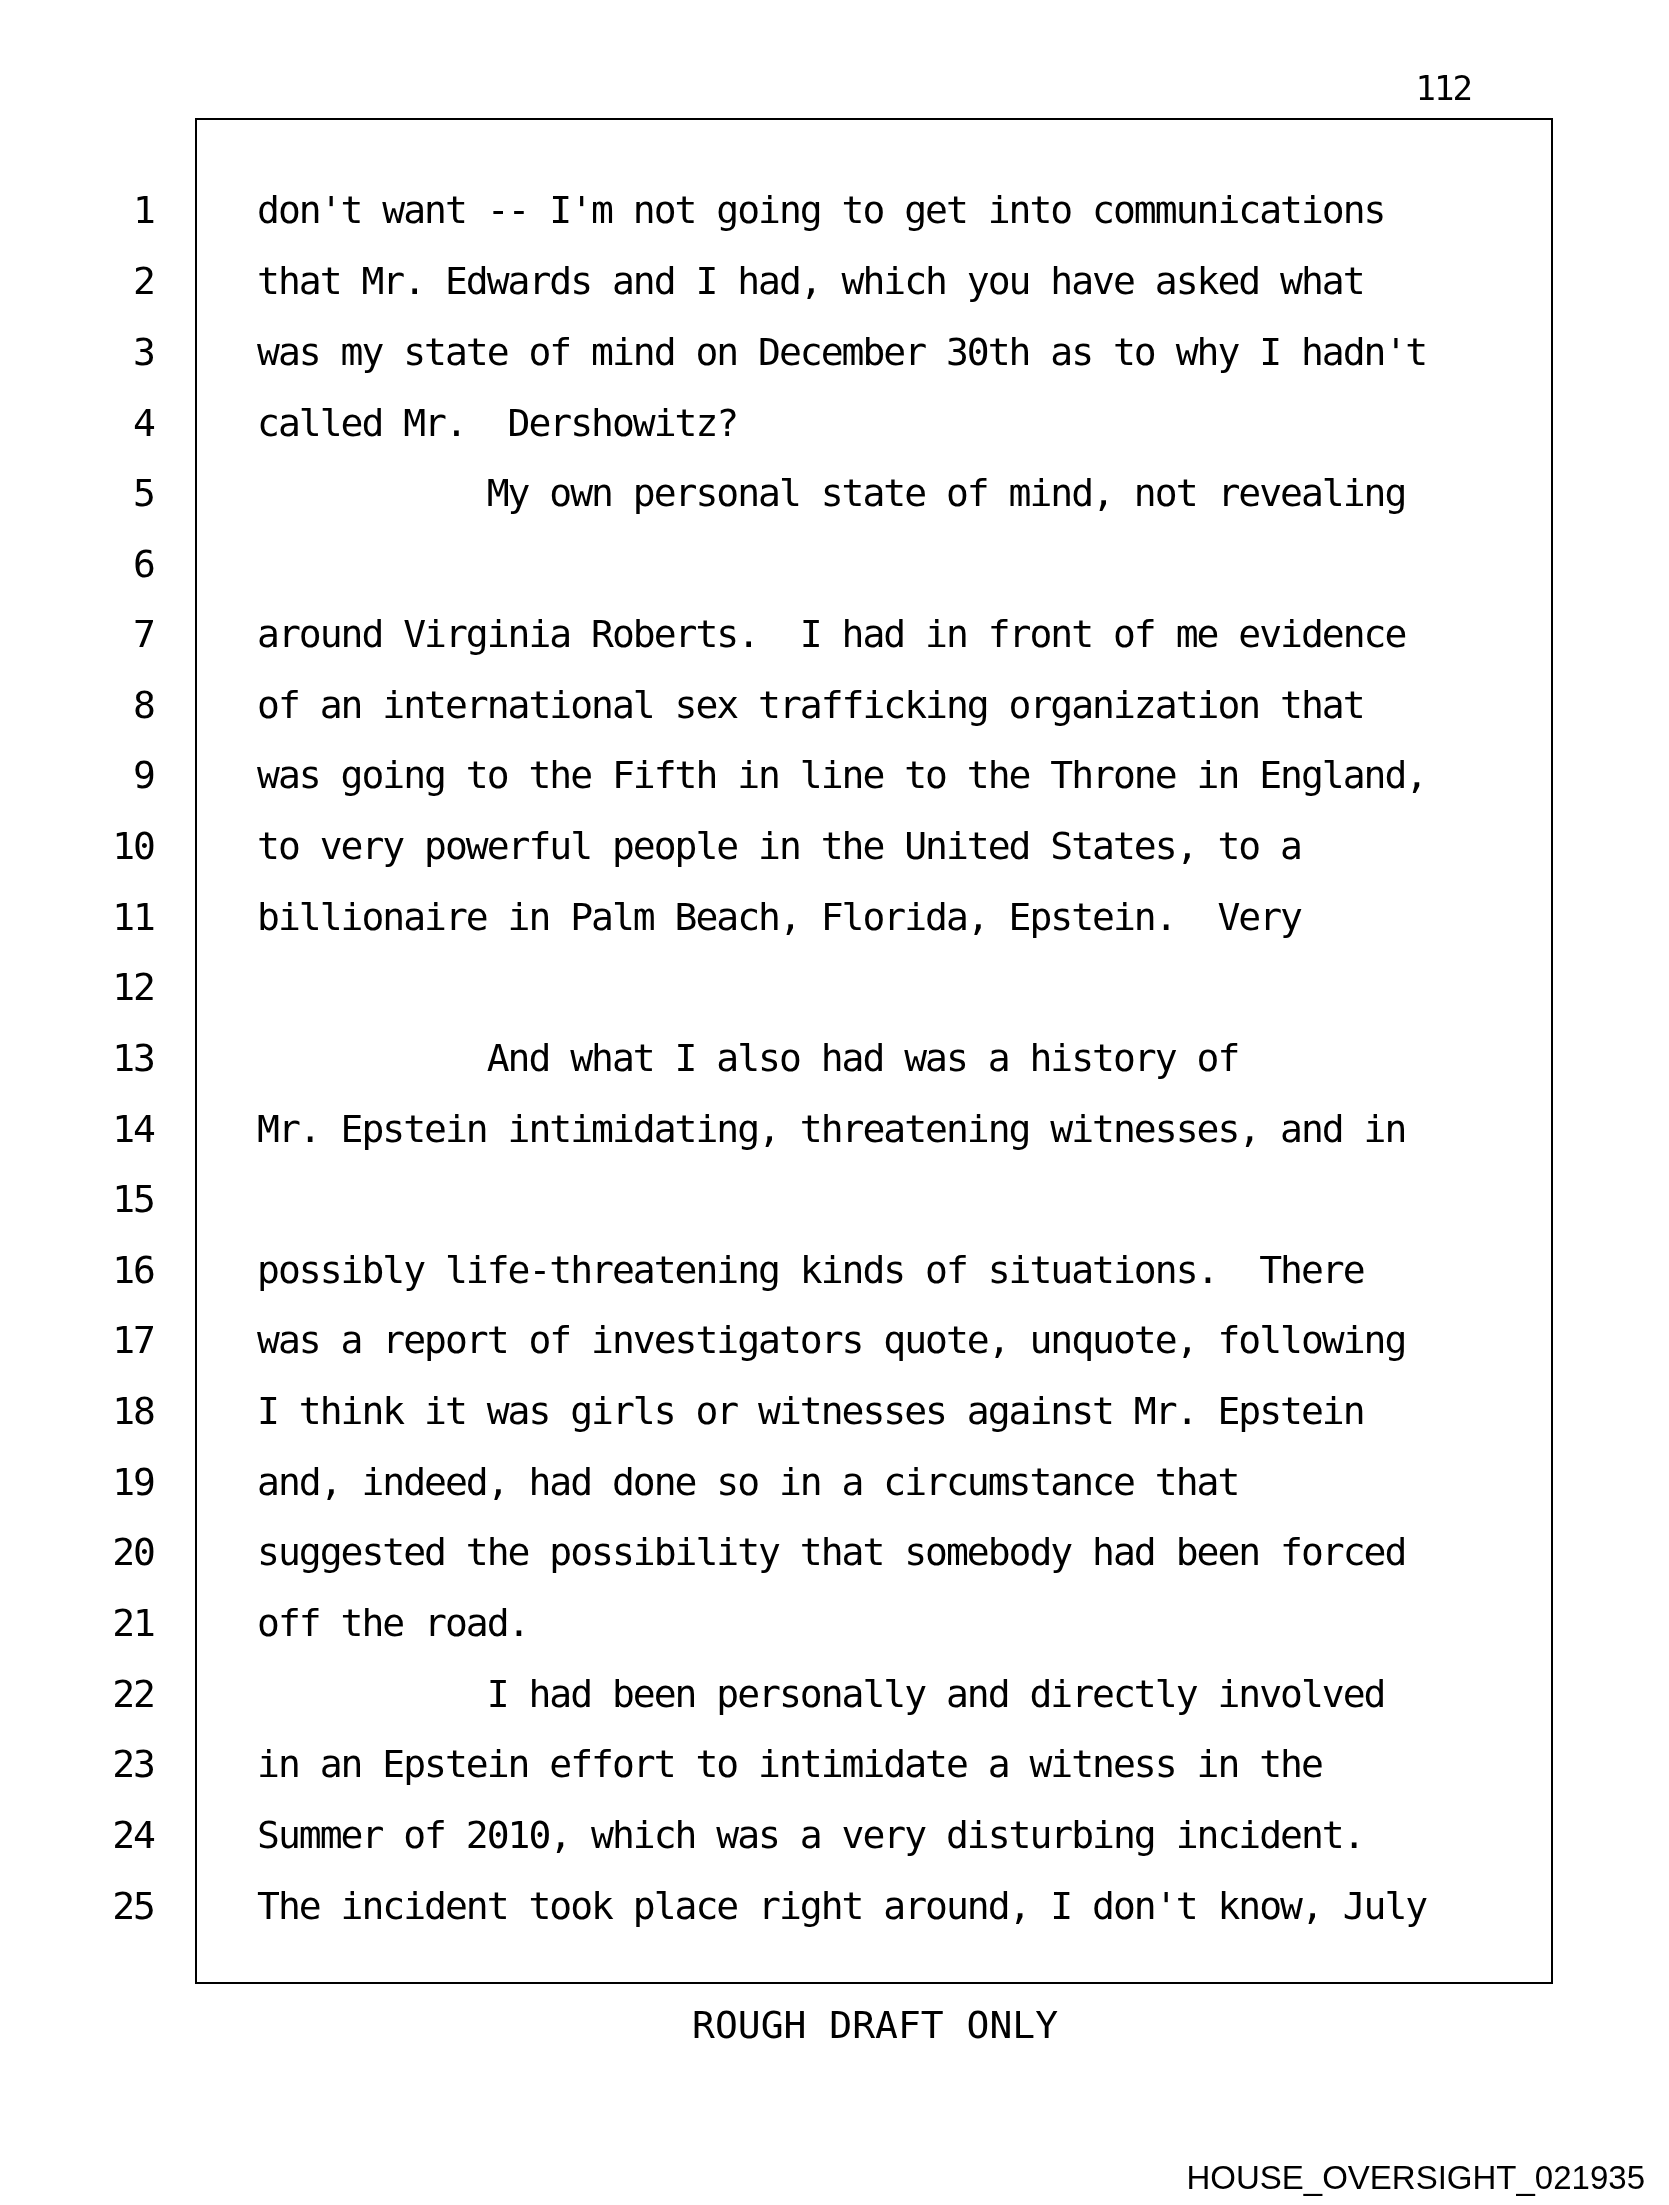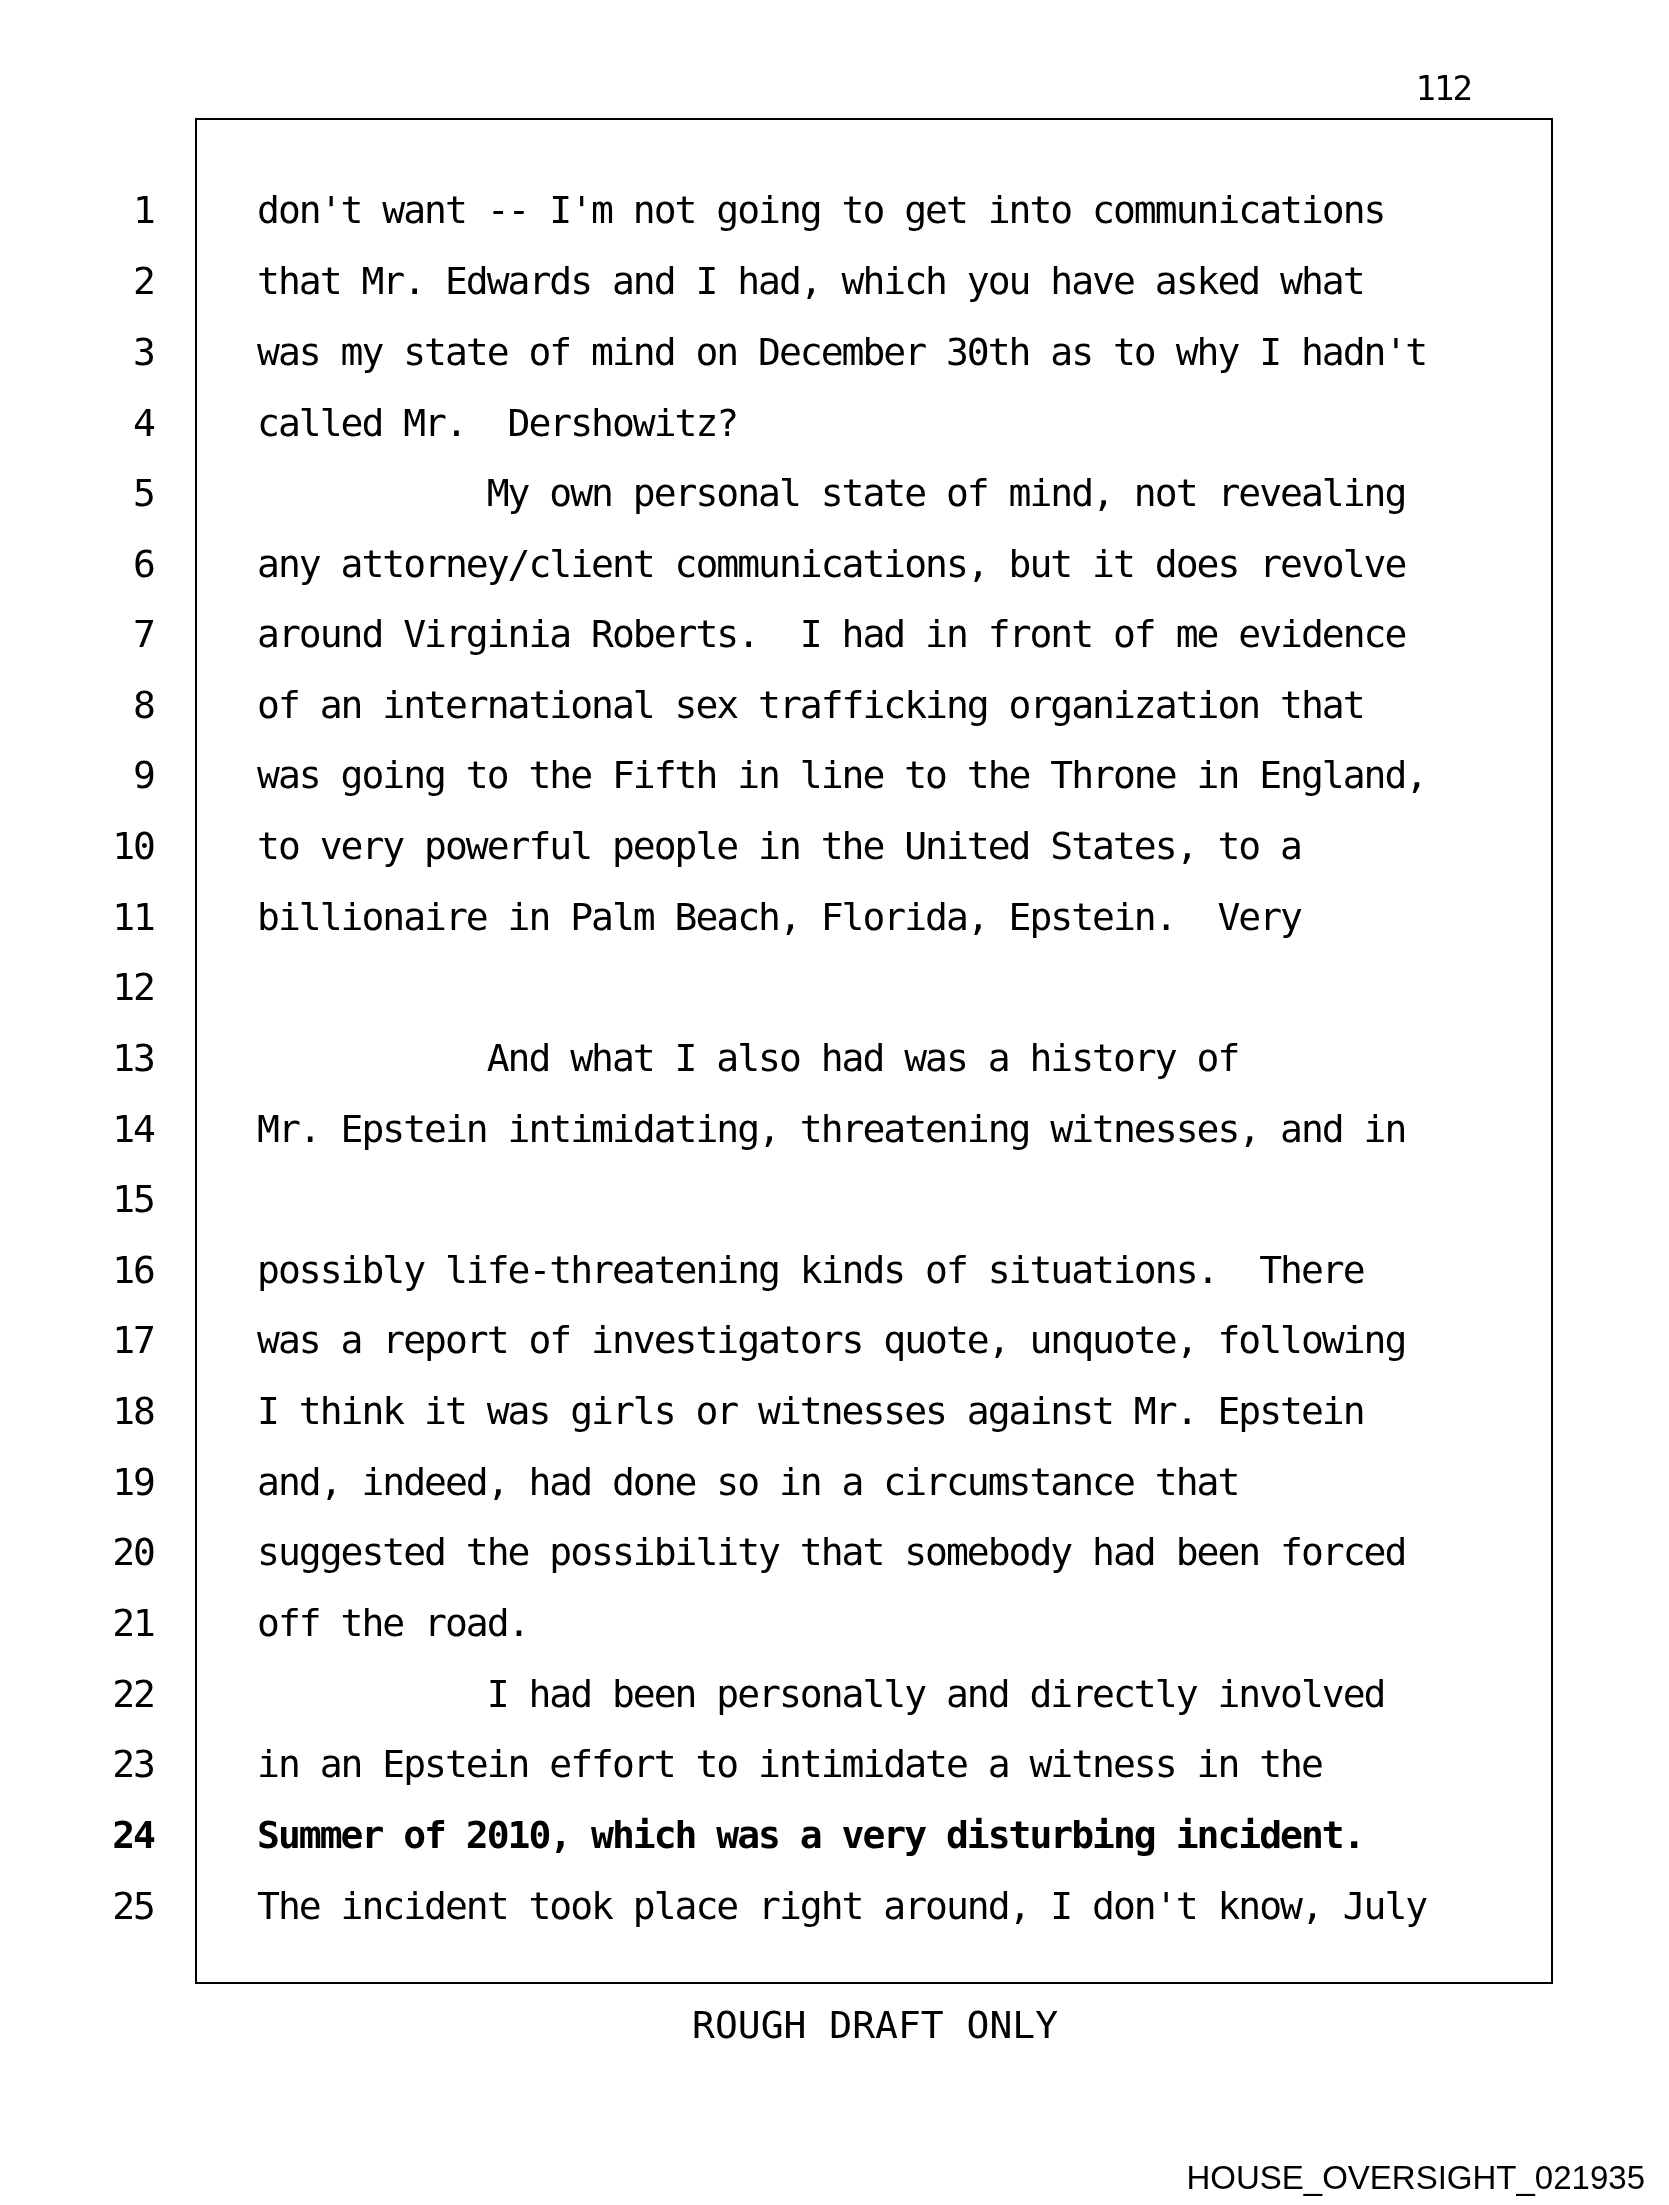--- a/index.html
+++ b/index.html
@@ -78,39 +78,39 @@
   <div class="page-number">112</div>
 
   <div class="frame"></div>
 
   <div class="lines">
       <div class="line-row" style="top: 175px;"><span class="line-num">1</span><span class="line-text">don't want -- I'm not going to get into communications</span></div>
       <div class="line-row" style="top: 246px;"><span class="line-num">2</span><span class="line-text">that Mr. Edwards and I had, which you have asked what</span></div>
       <div class="line-row" style="top: 317px;"><span class="line-num">3</span><span class="line-text">was my state of mind on December 30th as to why I hadn't</span></div>
       <div class="line-row" style="top: 388px;"><span class="line-num">4</span><span class="line-text">called Mr.  Dershowitz?</span></div>
       <div class="line-row" style="top: 458px;"><span class="line-num">5</span><span class="line-text">           My own personal state of mind, not revealing</span></div>
-      <div class="line-row" style="top: 529px;"><span class="line-num">6</span><span class="line-text">any attorney/client communications, but it does revolve</span></div>
+      <div class="line-row" style="top: 529px;"><span class="line-num">6</span></div>
       <div class="line-row" style="top: 599px;"><span class="line-num">7</span><span class="line-text">around Virginia Roberts.  I had in front of me evidence</span></div>
       <div class="line-row" style="top: 670px;"><span class="line-num">8</span><span class="line-text">of an international sex trafficking organization that</span></div>
       <div class="line-row" style="top: 740px;"><span class="line-num">9</span><span class="line-text">was going to the Fifth in line to the Throne in England,</span></div>
       <div class="line-row" style="top: 811px;"><span class="line-num">10</span><span class="line-text">to very powerful people in the United States, to a</span></div>
       <div class="line-row" style="top: 882px;"><span class="line-num">11</span><span class="line-text">billionaire in Palm Beach, Florida, Epstein.  Very</span></div>
       <div class="line-row" style="top: 952px;"><span class="line-num">12</span></div>
       <div class="line-row" style="top: 1023px;"><span class="line-num">13</span><span class="line-text">           And what I also had was a history of</span></div>
       <div class="line-row" style="top: 1094px;"><span class="line-num">14</span><span class="line-text">Mr. Epstein intimidating, threatening witnesses, and in</span></div>
       <div class="line-row" style="top: 1164px;"><span class="line-num">15</span></div>
       <div class="line-row" style="top: 1235px;"><span class="line-num">16</span><span class="line-text">possibly life-threatening kinds of situations.  There</span></div>
       <div class="line-row" style="top: 1305px; padding-left: 8px;"><span class="line-num">17</span><span class="line-text">was a report of investigators quote, unquote, following</span></div>
       <div class="line-row" style="top: 1376px;"><span class="line-num">18</span><span class="line-text">I think it was girls or witnesses against Mr. Epstein</span></div>
       <div class="line-row" style="top: 1447px;"><span class="line-num">19</span><span class="line-text">and, indeed, had done so in a circumstance that</span></div>
       <div class="line-row" style="top: 1517px;"><span class="line-num">20</span><span class="line-text">suggested the possibility that somebody had been forced</span></div>
       <div class="line-row" style="top: 1588px;"><span class="line-num">21</span><span class="line-text">off the road.</span></div>
       <div class="line-row" style="top: 1659px;"><span class="line-num">22</span><span class="line-text">           I had been personally and directly involved</span></div>
       <div class="line-row" style="top: 1729px;"><span class="line-num">23</span><span class="line-text">in an Epstein effort to intimidate a witness in the</span></div>
-      <div class="line-row" style="top: 1800px; font-weight: bold;"><span class="line-num">24</span><span class="line-text">Summer of 2010, which was a very disturbing incident.</span></div>
+      <div class="line-row" style="top: 1800px;"><span class="line-num">24</span><span class="line-text">Summer of 2010, which was a very disturbing incident.</span></div>
       <div class="line-row" style="top: 1871px;"><span class="line-num">25</span><span class="line-text">The incident took place right around, I don't know, July</span></div>
     </div>
 
   <div class="footer-center">ROUGH DRAFT ONLY</div>
 
   <div class="bates">HOUSE_OVERSIGHT_021935</div>
 </div>
 
 
 </body></html>

